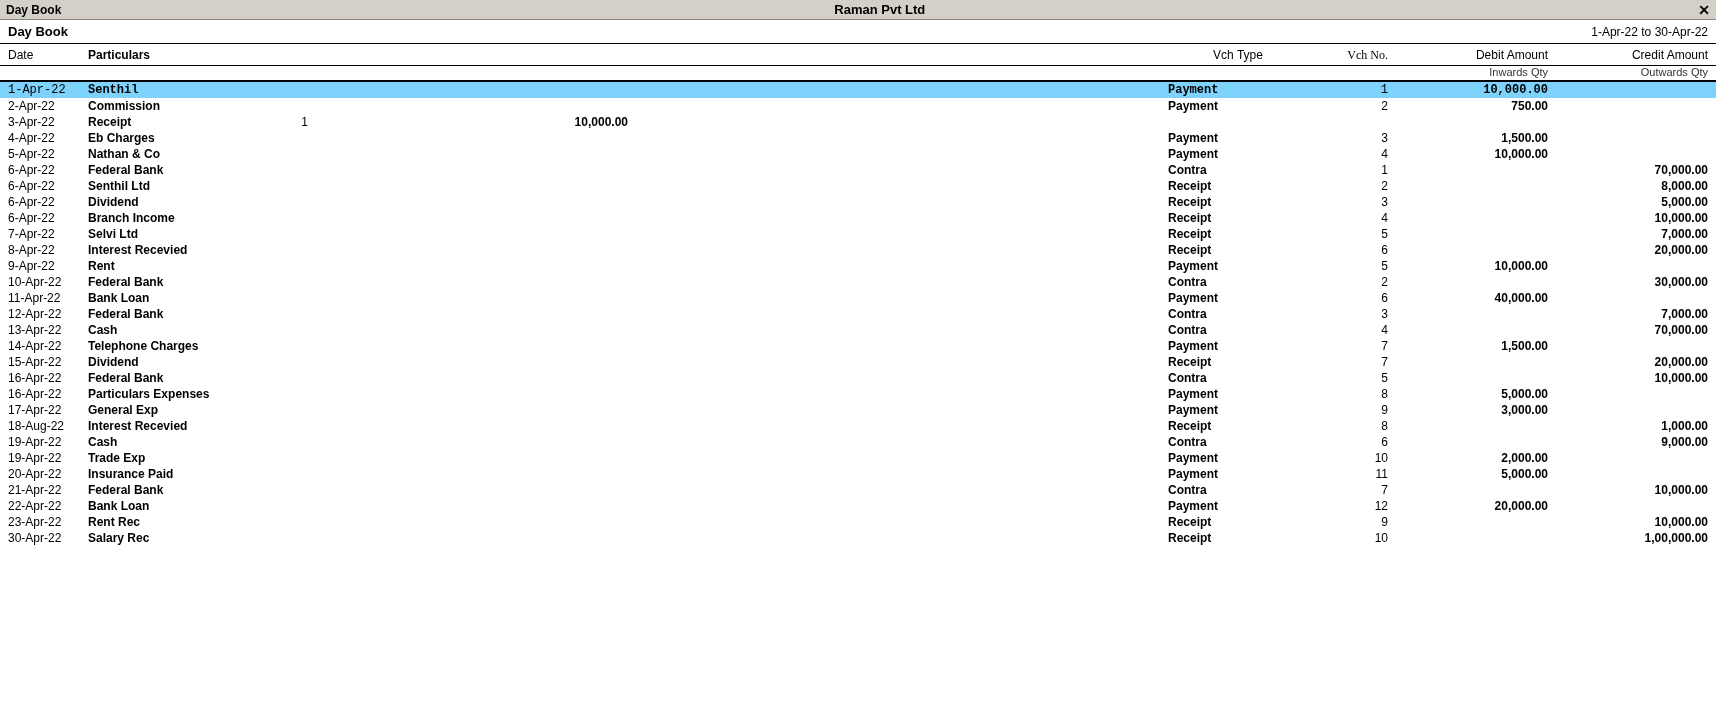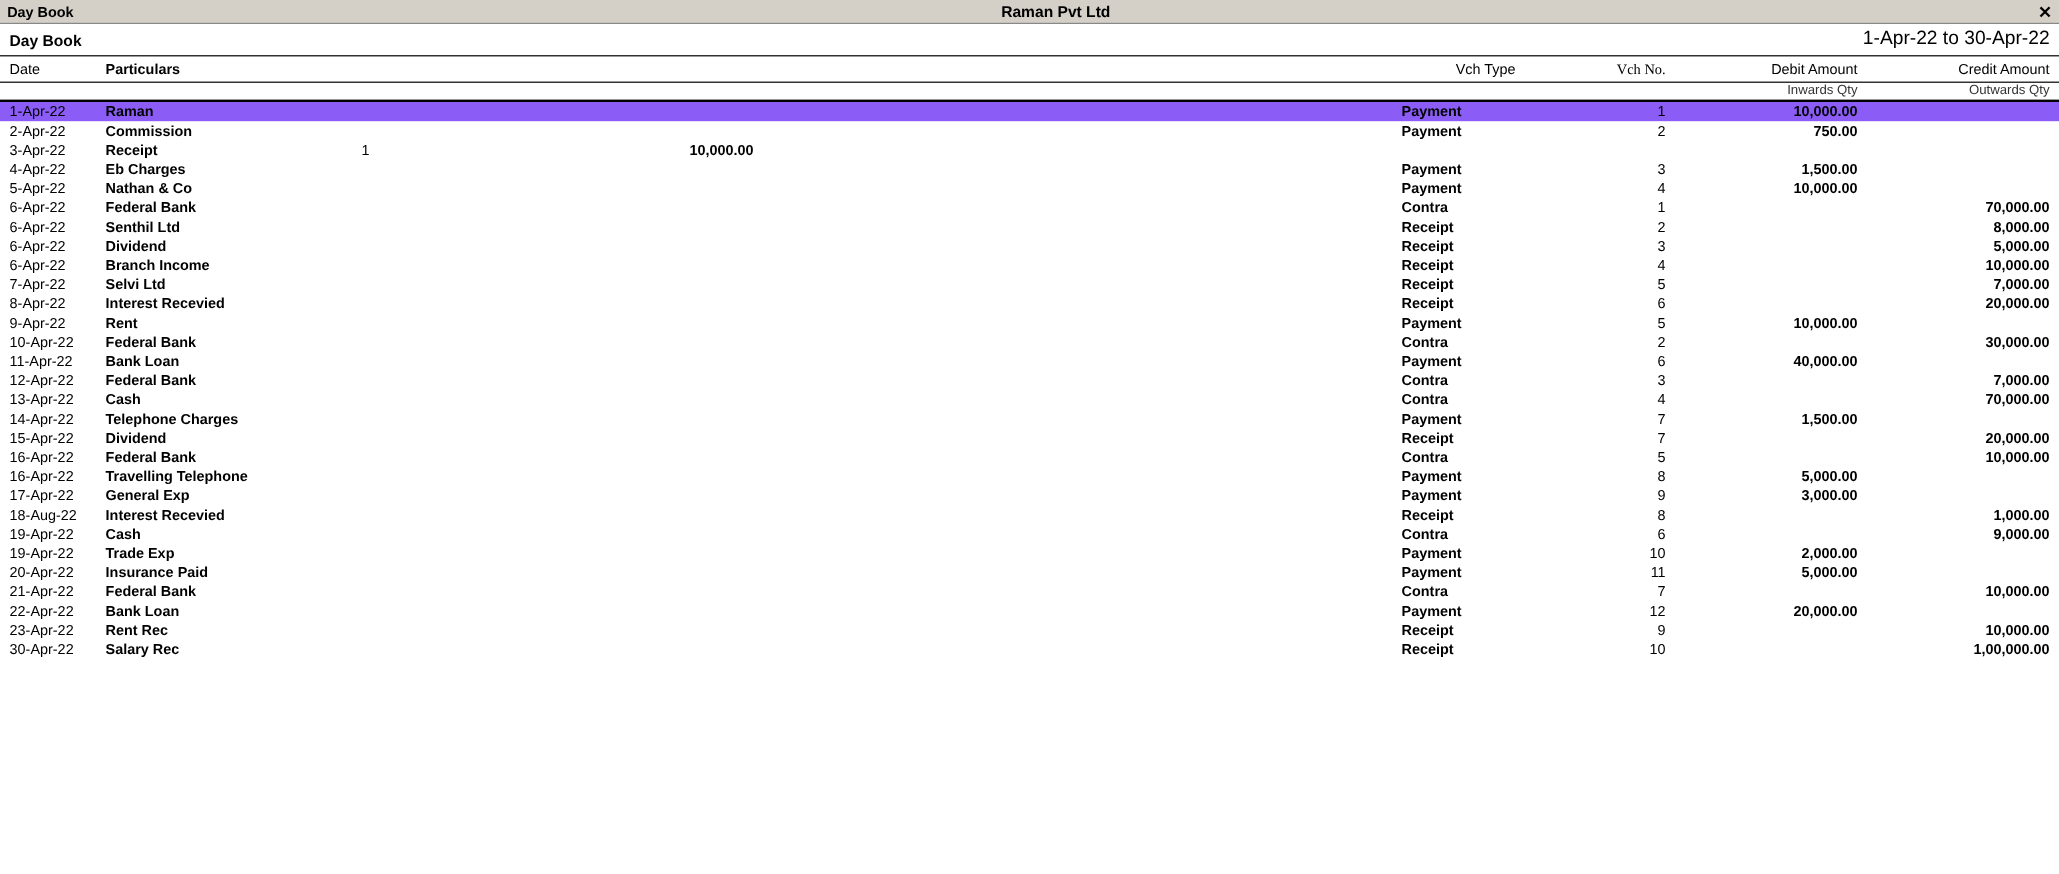--- a/index.html
+++ b/index.html
@@ -37,21 +37,21 @@
       padding: 4px 8px 2px 8px;
       display: flex;
       justify-content: space-between;
       align-items: center;
     }
     .header-title {
       font-weight: bold;
       font-size: 13px;
     }
     .header-daterange {
-      font-size: 16px;
+      font-size: 12px;
       text-align: center;
     }
     .divider {
       border-top: 1px solid #000;
       margin: 2px 0;
     }
     .col-headers {
       display: flex;
       padding: 2px 8px;
       border-bottom: 1px solid #000;
@@ -72,21 +72,22 @@
     .col-vchtype-sub { width: 140px; min-width: 140px; }
     .col-vchno-sub { width: 80px; min-width: 80px; }
     .col-debit-sub { width: 160px; min-width: 160px; text-align: right; font-size: 11px; color: #333; }
     .col-credit-sub { width: 160px; min-width: 160px; text-align: right; font-size: 11px; color: #333; }
     .data-row {
       display: flex;
       padding: 1px 8px;
       align-items: center;
     }
     .data-row.highlighted {
-      background: #8b5cf6;
+      background: #7dd3fc;
+      font-family: Liberation Mono, monospace;
     }
     .row-date { width: 80px; min-width: 80px; font-size: 12px; }
     .row-particulars { flex: 1; font-weight: bold; font-size: 12px; }
     .row-vchtype { width: 140px; min-width: 140px; font-weight: bold; font-size: 12px; }
     .row-vchno { width: 80px; min-width: 80px; text-align: right; font-size: 12px; }
     .row-debit { width: 160px; min-width: 160px; text-align: right; font-size: 12px; font-weight: bold; }
     .row-credit { width: 160px; min-width: 160px; text-align: right; font-size: 12px; font-weight: bold; }
   </style>
 </head>
 <body>
@@ -117,21 +118,21 @@
   <div class="col-part-sub"></div>
   <div class="col-vchtype-sub"></div>
   <div class="col-vchno-sub"></div>
   <div class="col-debit-sub">Inwards Qty</div>
   <div class="col-credit-sub">Outwards Qty</div>
 </div>
 
 <div id="data-rows-container">
     <div class="data-row highlighted">
     <div class="row-date">1-Apr-22</div>
-    <div class="row-particulars">Raman</div>
+    <div class="row-particulars">Senthil</div>
     <div class="row-vchtype">Payment</div>
     <div class="row-vchno">1</div>
     <div class="row-debit">10,000.00</div>
     <div class="row-credit"></div>
   </div>
     <div class="data-row">
     <div class="row-date">2-Apr-22</div>
     <div class="row-particulars">Commission</div>
     <div class="row-vchtype">Payment</div>
     <div class="row-vchno">2</div>
@@ -268,21 +269,21 @@
     <div class="data-row">
     <div class="row-date">16-Apr-22</div>
     <div class="row-particulars">Federal Bank</div>
     <div class="row-vchtype">Contra</div>
     <div class="row-vchno">5</div>
     <div class="row-debit"></div>
     <div class="row-credit">10,000.00</div>
   </div>
     <div class="data-row">
     <div class="row-date">16-Apr-22</div>
-    <div class="row-particulars">Travelling Telephone</div>
+    <div class="row-particulars">Particulars Expenses</div>
     <div class="row-vchtype">Payment</div>
     <div class="row-vchno">8</div>
     <div class="row-debit">5,000.00</div>
     <div class="row-credit"></div>
   </div>
     <div class="data-row">
     <div class="row-date">17-Apr-22</div>
     <div class="row-particulars">General Exp</div>
     <div class="row-vchtype">Payment</div>
     <div class="row-vchno">9</div>

